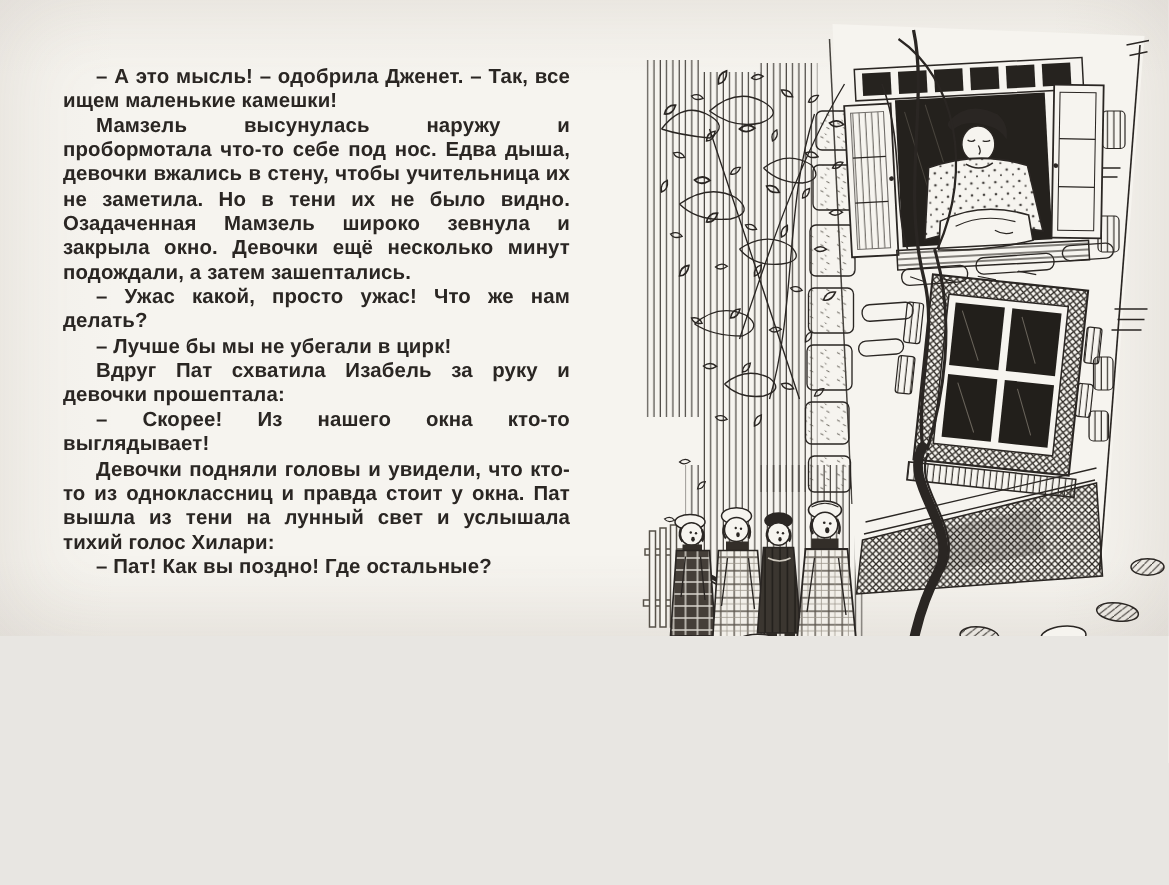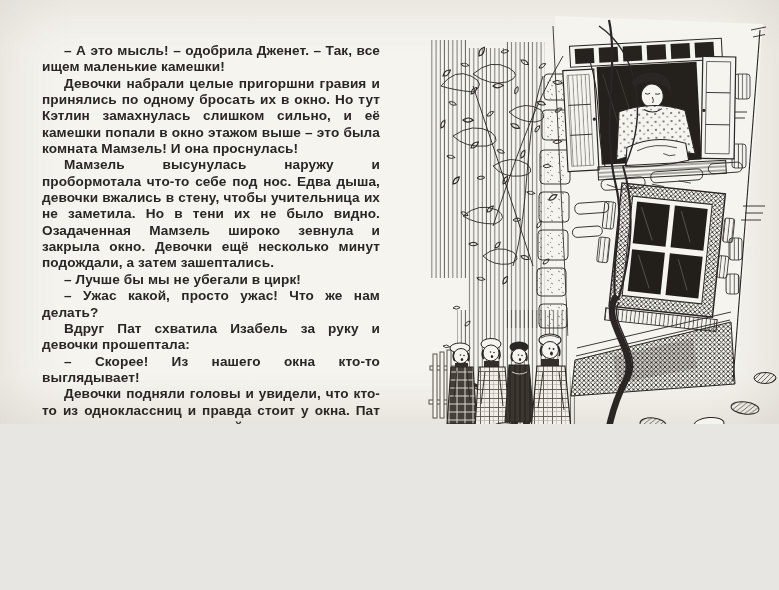--- a/index.html
+++ b/index.html
@@ -19,24 +19,23 @@
   .illustration{position:absolute;left:413px;top:16px;width:366px;height:552px;}
 </style>
 </head>
 <body>
 
 <div class="book">
   <div class="texture"></div>
 
   <div class="text-block">
     <p>– А это мысль! – одобрила Дженет. – Так, все ищем маленькие камешки!</p>
-    <p>Девочки набрали целые пригоршни гравия и принялись по одному бросать их в окно. Но тут Кэтлин замахнулась слишком сильно, и её камешки попали в окно этажом выше – это была комната Мамзель! И она проснулась!</p>
     <p>Мамзель высунулась наружу и пробормотала что-то себе под нос. Едва дыша, девочки вжались в стену, чтобы учительница их не заметила. Но в тени их не было видно. Озадаченная Мамзель широко зевнула и закрыла окно. Девочки ещё несколько минут подождали, а затем зашептались.</p>
+    <p>– Ужас какой, просто ужас! Что же нам делать?</p>
     <p>– Лучше бы мы не убегали в цирк!</p>
-    <p>– Ужас какой, просто ужас! Что же нам делать?</p>
     <p>Вдруг Пат схватила Изабель за руку и девочки прошептала:</p>
     <p>– Скорее! Из нашего окна кто-то выглядывает!</p>
     <p>Девочки подняли головы и увидели, что кто-то из одноклассниц и правда стоит у окна. Пат вышла из тени на лунный свет и услышала тихий голос Хилари:</p>
     <p>– Пат! Как вы поздно! Где остальные?</p>
   </div>
 
   <div class="page-number">148</div>
 
   <svg class="illustration" viewBox="0 0 366 552" xmlns="http://www.w3.org/2000/svg">
     <defs>

